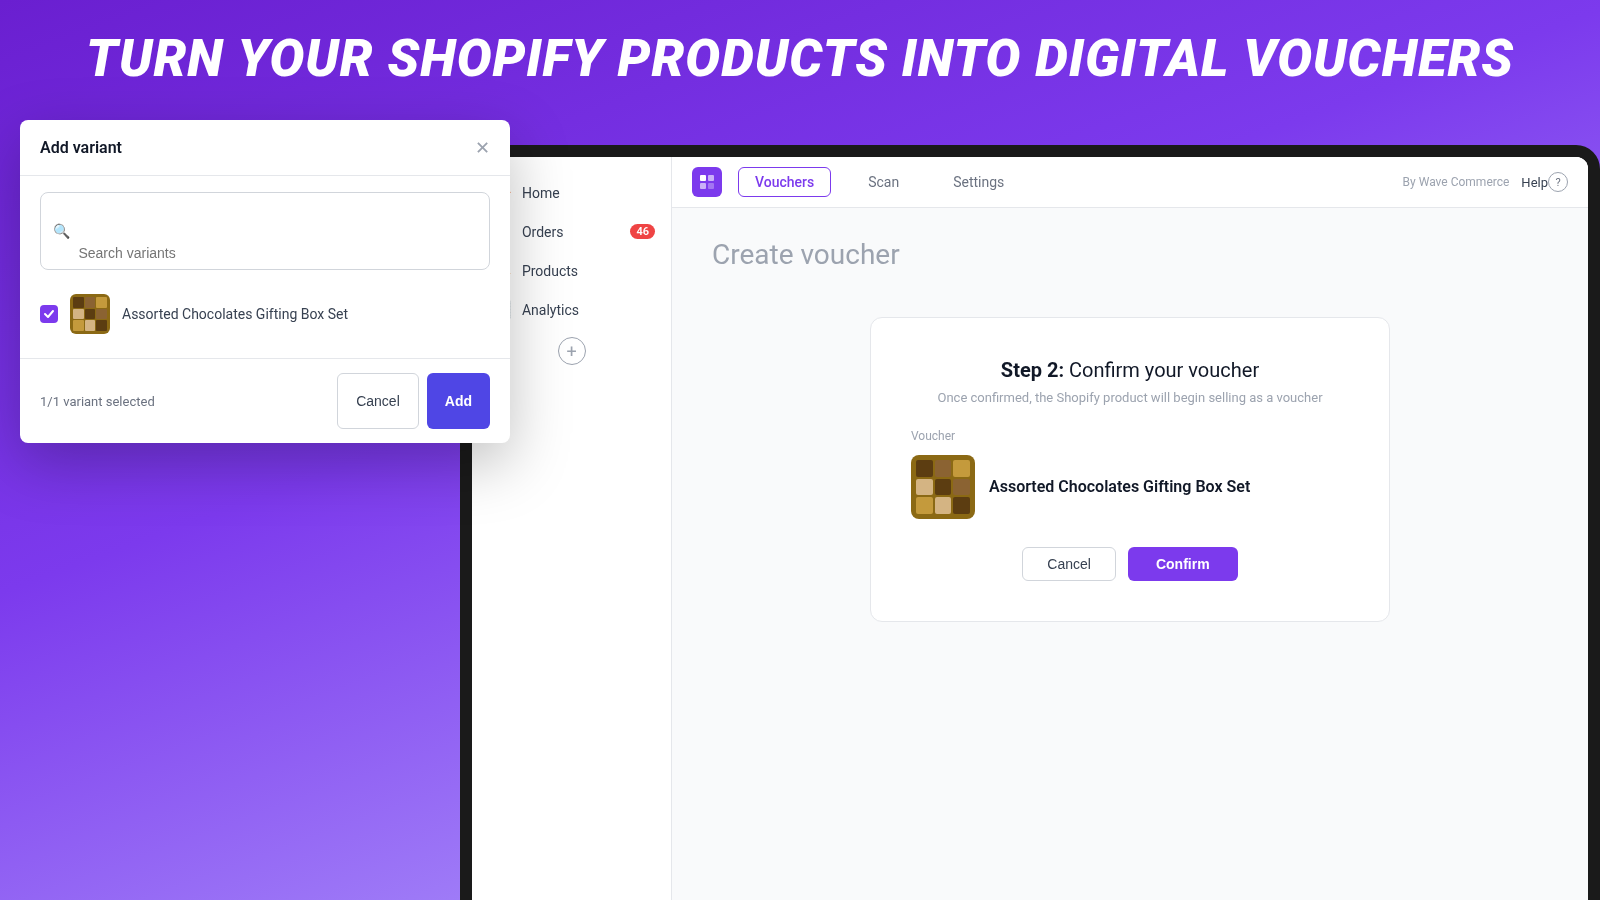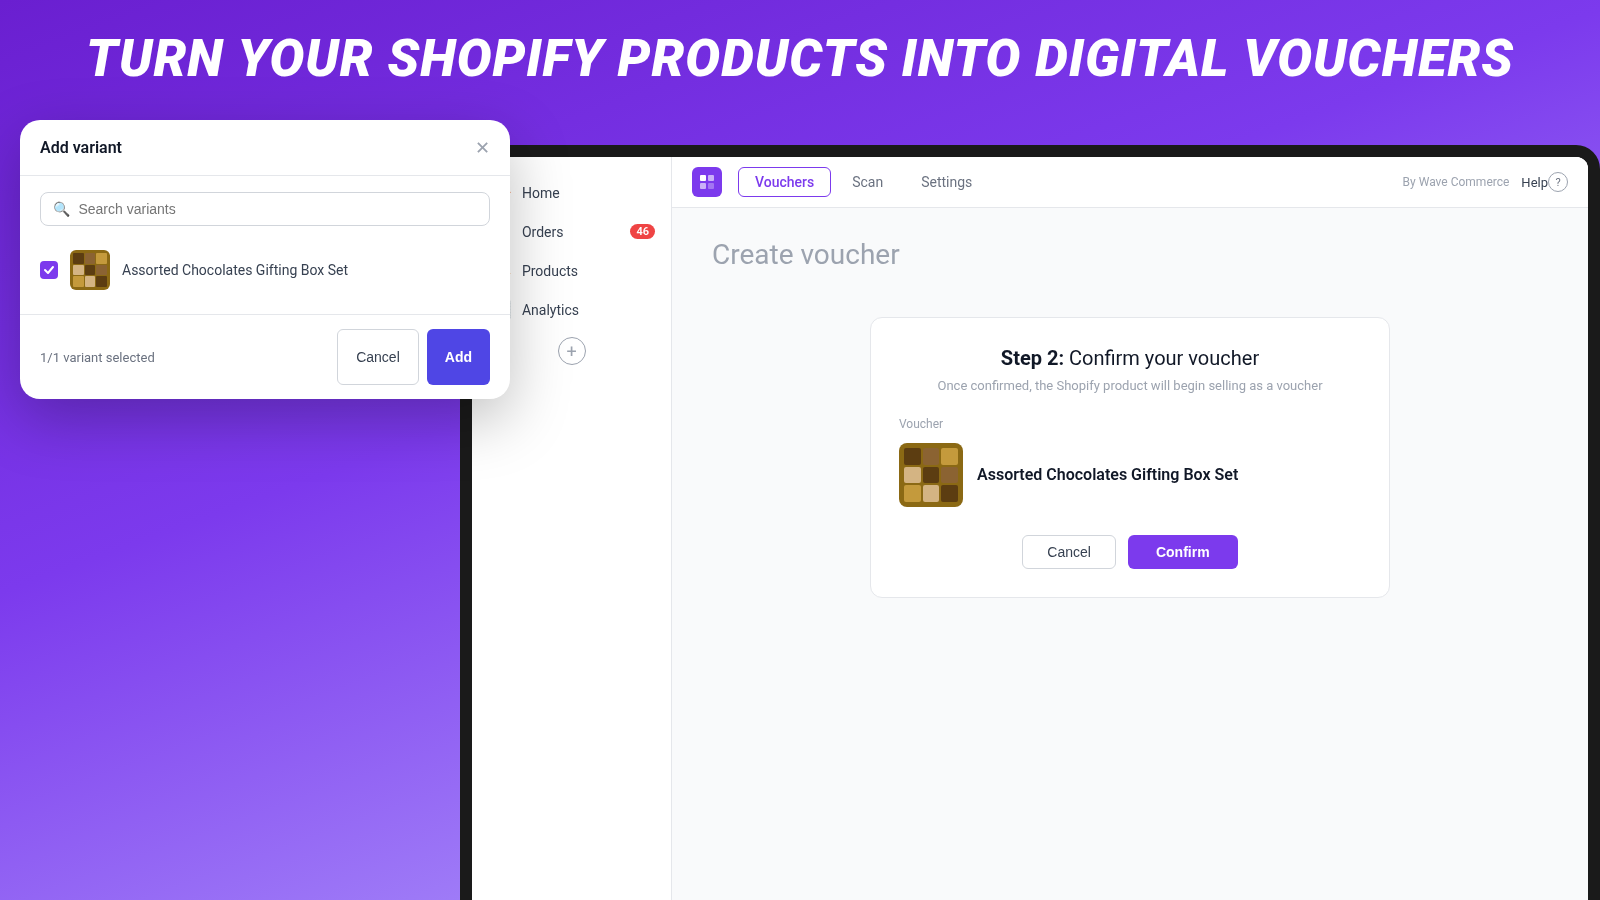--- a/index.html
+++ b/index.html
@@ -113,21 +113,21 @@
       background: #7c3aed;
       border-radius: 6px;
       display: flex;
       align-items: center;
       justify-content: center;
       color: white;
       font-size: 14px;
     }
     .nav-tabs {
       display: flex;
-      gap: 4px;
+      gap: 20px;
     }
     .nav-tab {
       padding: 6px 16px;
       font-size: 14px;
       border-radius: 6px;
       cursor: pointer;
       color: #6b7280;
       border: 1px solid transparent;
     }
     .nav-tab.active {
@@ -175,21 +175,21 @@
       color: #9ca3af;
       margin-bottom: 46px;
     }
 
     
     .step-card {
       background: #ffffff;
       border-radius: 12px;
       border: 1px solid #e5e7eb;
       max-width: 520px;
-      padding: 28px;
+      padding: 40px;
       margin: 0 auto;
     }
     .step-title {
       font-size: 20px;
       font-weight: 400;
       color: #111827;
       text-align: center;
       margin-bottom: 8px;
     }
     .step-title strong {
@@ -270,21 +270,21 @@
       position: absolute;
       top: 0; left: 0; right: 0; bottom: 0;
       z-index: 100;
     }
     .modal {
       position: absolute;
       top: 120px;
       left: 20px;
       width: 490px;
       background: #ffffff;
-      border-radius: 20px;
+      border-radius: 8px;
       box-shadow: 0 20px 60px rgba(0,0,0,0.25);
       overflow: hidden;
     }
     .modal-header {
       display: flex;
       align-items: center;
       justify-content: space-between;
       padding: 18px 20px;
       border-bottom: 1px solid #e5e7eb;
     }
@@ -312,20 +312,21 @@
       margin-bottom: 16px;
     }
     .search-icon { color: #9ca3af; font-size: 14px; }
     .search-input {
       border: none;
       outline: none;
       font-size: 14px;
       color: #374151;
       background: transparent;
       width: 100%;
+      margin-top: 44px;
     }
     .variant-item {
       display: flex;
       align-items: center;
       gap: 12px;
       padding: 8px 0;
     }
     .variant-checkbox {
       width: 18px;
       height: 18px;

